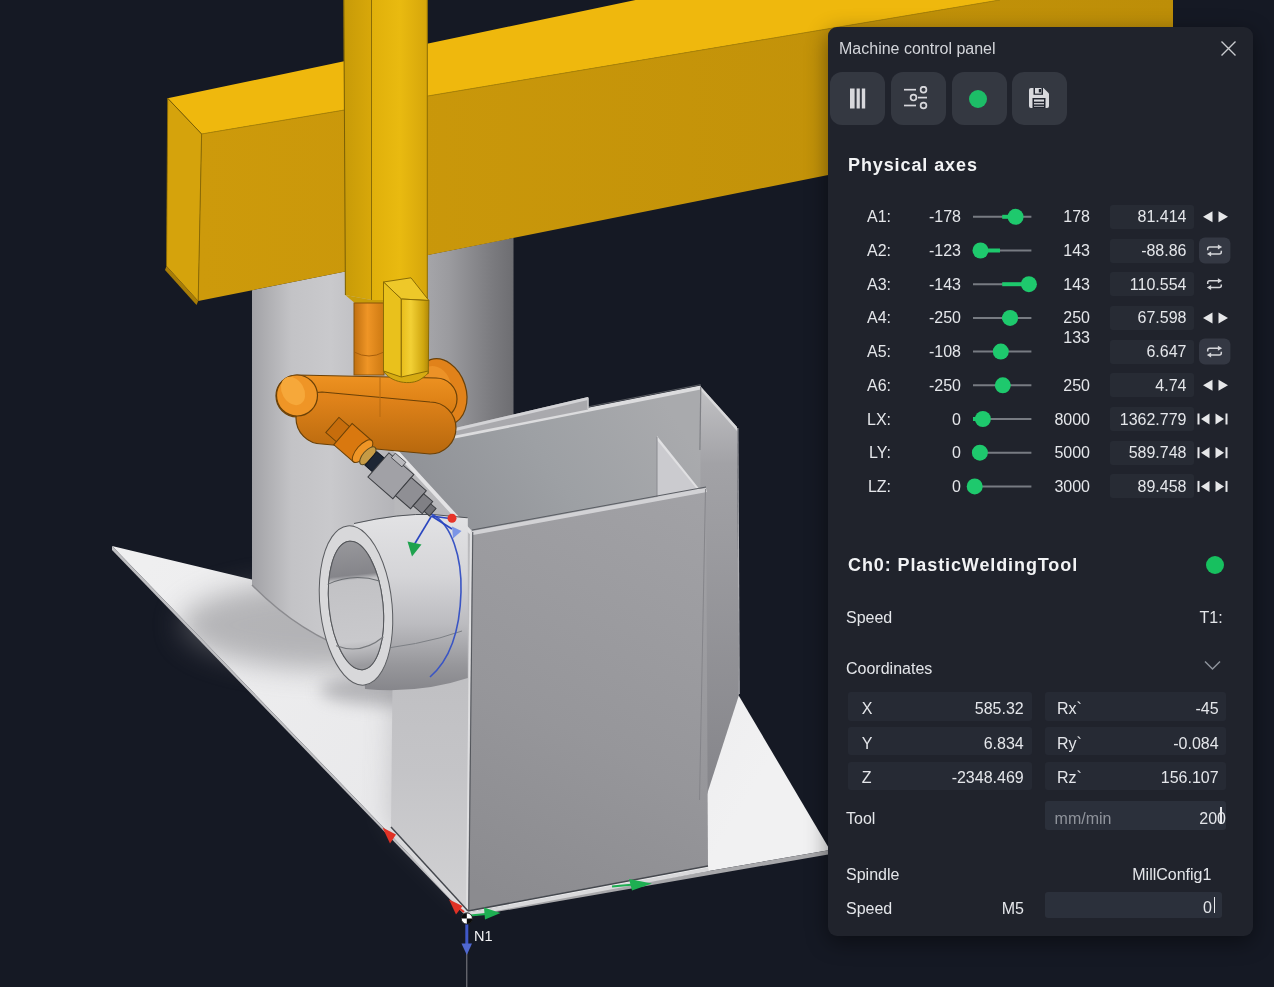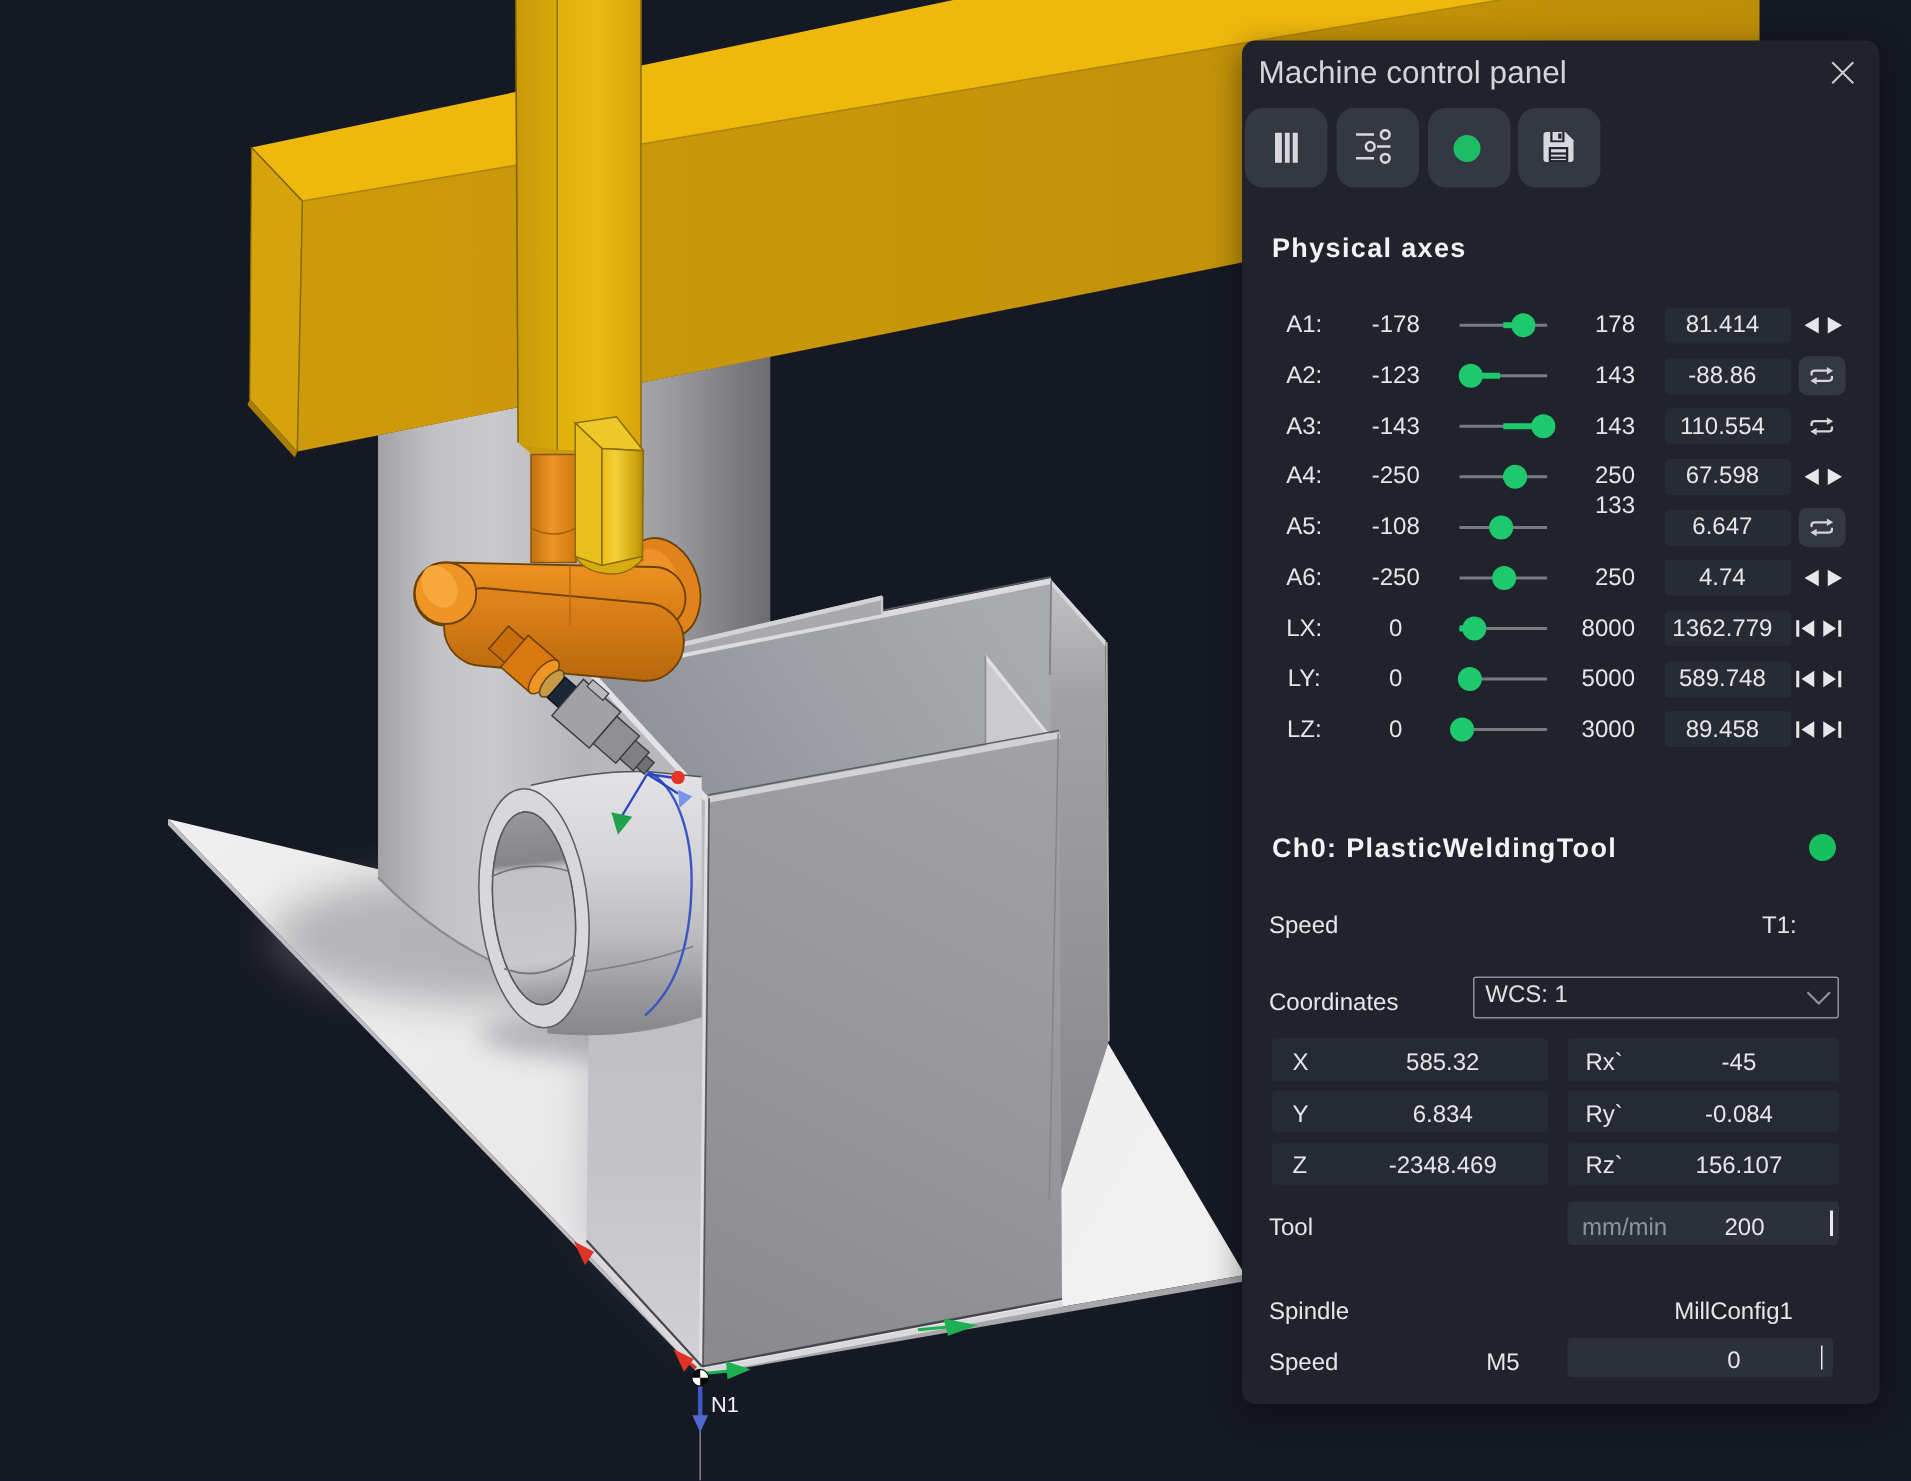--- a/index.html
+++ b/index.html
@@ -3,23 +3,23 @@
 
 *{margin:0;padding:0;box-sizing:border-box}
 html,body{width:1274px;height:987px;overflow:hidden;background:#151924;
  font-family:"Liberation Sans",sans-serif;}
 #wrap{position:relative;width:1274px;height:987px}
 #scene{position:absolute;left:0;top:0}
 .abs{position:absolute}
 .panel{position:absolute;left:827.5px;top:27px;width:425px;height:909px;
  background:#20232c;border-radius:9px;box-shadow:0 6px 22px rgba(0,0,0,.45);}
 .ptext{position:absolute;font-size:16px;color:#e4e6ea;white-space:nowrap;line-height:21px}
-.phead{left:839px;top:38px;font-size:21px;color:#d3d5da}
+.phead{left:839px;top:38px;font-size:16px;color:#d3d5da}
 .hbold{font-size:18px;font-weight:bold;color:#f2f3f5;letter-spacing:.9px}
-.ralign{text-align:center}
+.ralign{text-align:right}
 .calign{text-align:right}
 .gray{color:#8f939b}
 .tbtn{position:absolute;top:71.5px;width:55px;height:53.8px;border-radius:12px;background:#343841}
 .vbox{position:absolute;left:1110.4px;width:83.8px;height:24px;border-radius:3px;background:#272b34}
 .wcs{position:absolute;left:982.2px;top:651px;width:243.6px;height:27.6px;
  border:1px solid #8d9097;border-radius:2px;font-size:16px;color:#dfe1e5;
  padding:3px 0 0 7px;font-family:"Liberation Sans",sans-serif}
 .cbox{position:absolute;height:28.4px;border-radius:3px;background:#262a34}
 .fbox{position:absolute;border-radius:3px;background:#2b303b}
 
@@ -370,21 +370,20 @@
 <rect x="1197.5" y="480.90000000000003" width="2" height="11" fill="#e6e7e9"></rect>
 <polygon points="1201,486.40000000000003 1209.5,480.90000000000003 1209.5,491.90000000000003" fill="#e6e7e9"></polygon>
 <polygon points="1215.5,480.90000000000003 1224,486.40000000000003 1215.5,491.90000000000003" fill="#e6e7e9"></polygon>
 <rect x="1225.5" y="480.90000000000003" width="2" height="11" fill="#e6e7e9"></rect>
 </svg>
 <div class="ptext hbold" style="left:848px;top:555px">Ch0: PlasticWeldingTool</div>
 <div class="abs" style="left:1206.2px;top:556.3px;width:18px;height:18px;border-radius:50%;background:#17c05f"></div>
 <div class="ptext" style="left:846px;top:606.5px">Speed</div>
 <div class="ptext ralign" style="left:1150px;top:606.5px;width:72.6px">T1:</div>
 <div class="ptext" style="left:846px;top:657.5px">Coordinates</div>
-<div class="wcs">WCS: 1</div>
 <svg class="abs" style="left:1204px;top:660px" width="17" height="11">
       <path d="M1,1.5 L8.5,9 L16,1.5" stroke="#8d939c" stroke-width="1.5" fill="none"></path>
     </svg>
 <div class="cbox" style="left:847.7px;top:692.3px;width:184.3px"></div>
 <div class="ptext" style="left:861.7px;top:697.9px">X</div>
 <div class="ptext ralign" style="left:900px;top:697.9px;width:123.7px">585.32</div>
 <div class="cbox" style="left:1044.6px;top:692.3px;width:181px"></div>
 <div class="ptext" style="left:1057px;top:697.9px">Rx`</div>
 <div class="ptext ralign" style="left:1100px;top:697.9px;width:118.6px">-45</div>
 <div class="cbox" style="left:847.7px;top:727.0px;width:184.3px"></div>

